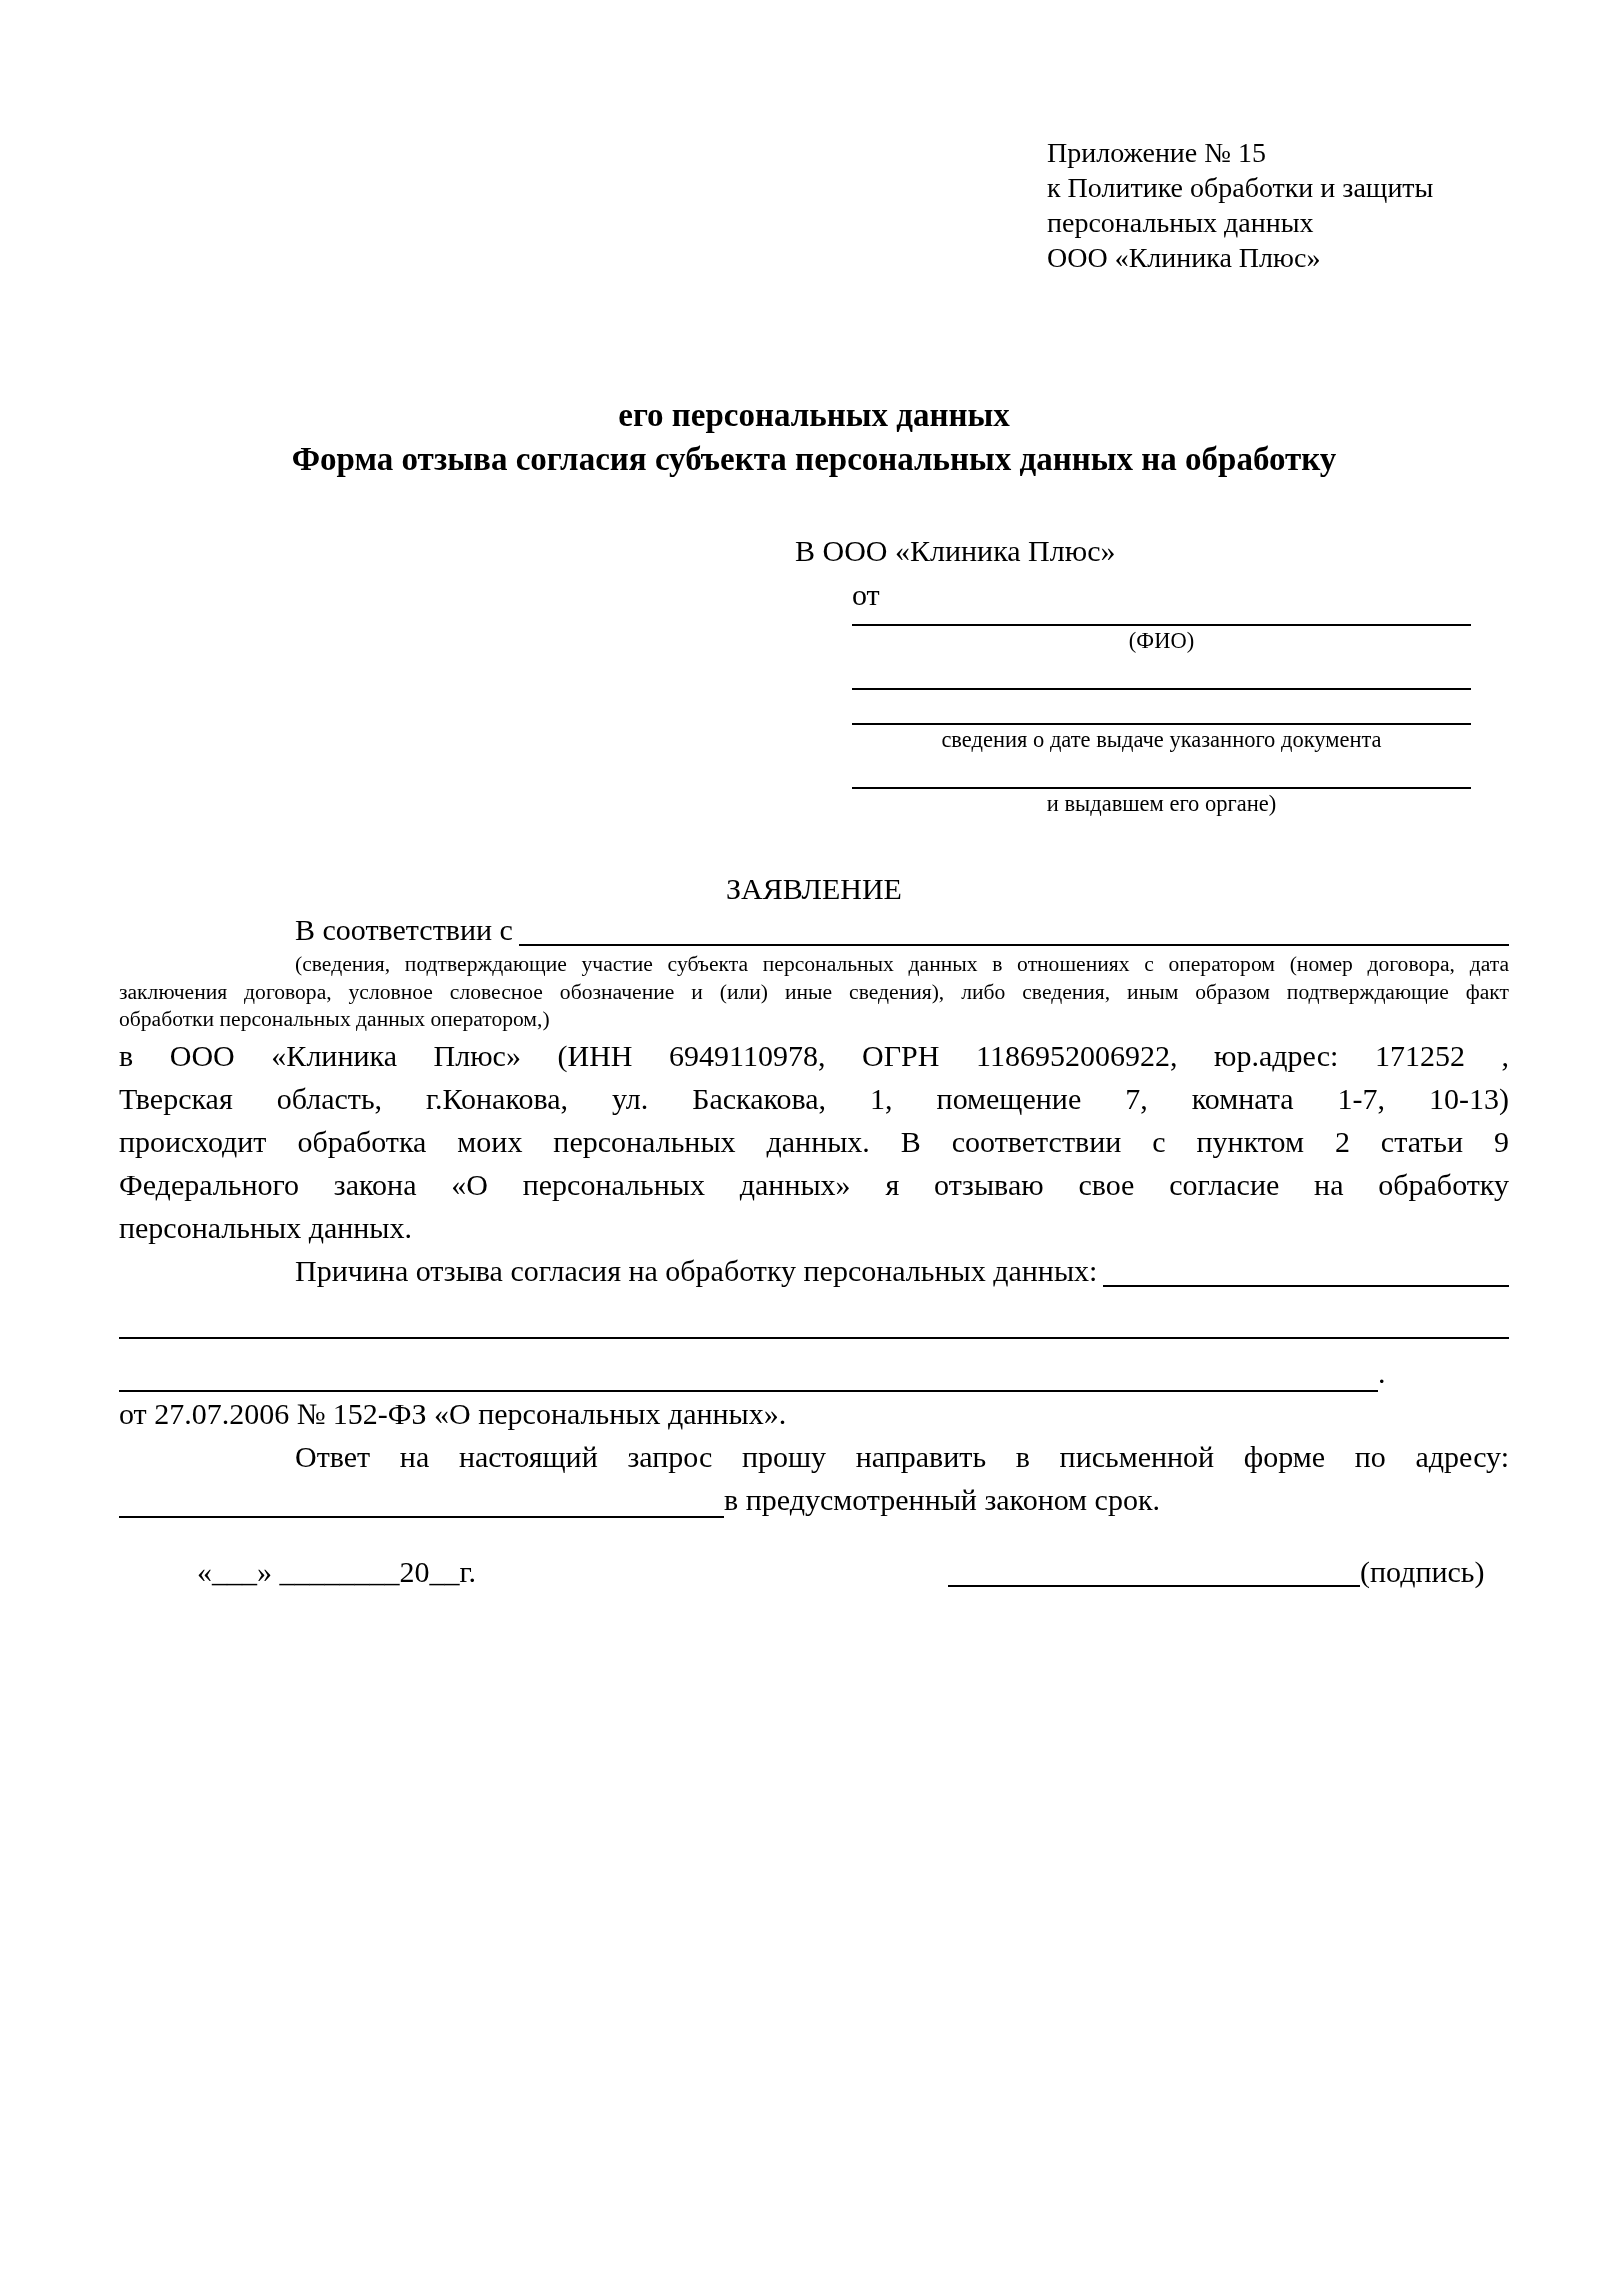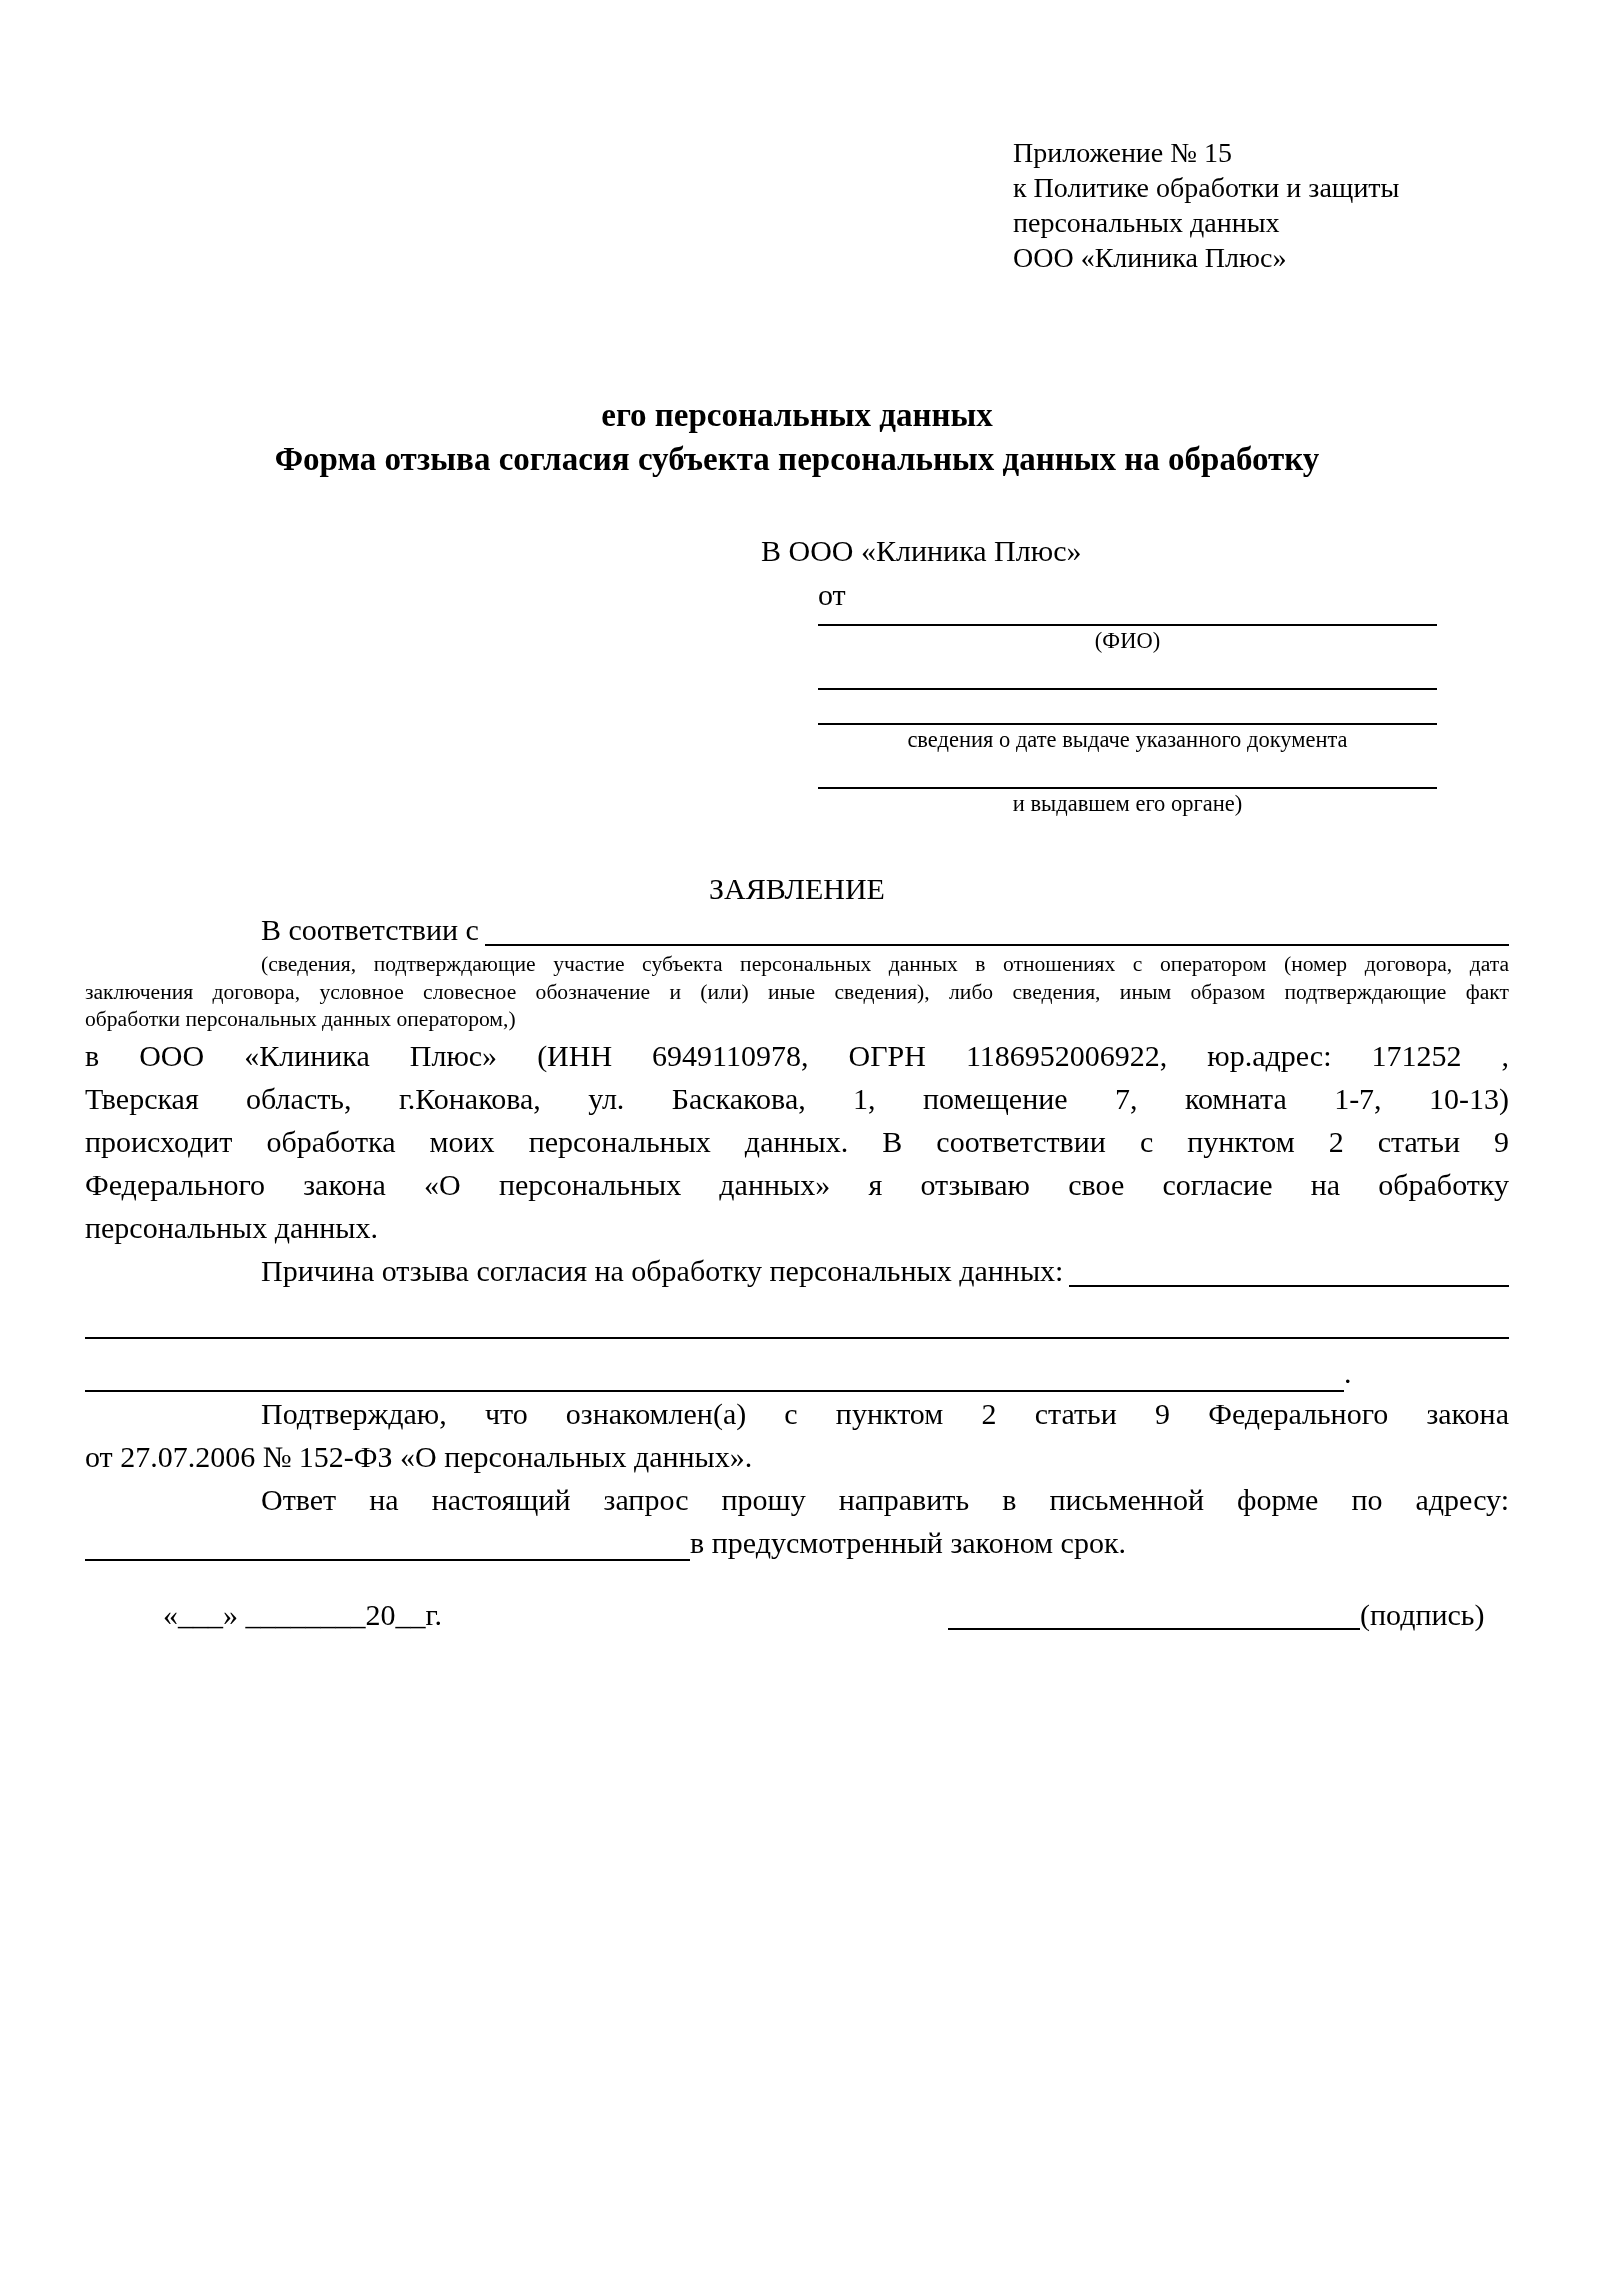--- a/index.html
+++ b/index.html
@@ -10,21 +10,21 @@
   .page {
     position: relative;
     width: 1621px;
     height: 2293px;
     box-sizing: border-box;
     background: #ffffff;
     color: #000000;
     font-family: "Liberation Serif", "DejaVu Serif", serif;
     font-size: 30px;
     line-height: 43px;
-    padding: 135px 112px 0 85px;
+    padding: 135px 112px 0 119px;
     overflow: hidden;
   }
 
   
   .annex {
     margin-left: 928px;
     font-size: 28px;
     line-height: 35px;
   }
 
@@ -218,21 +218,20 @@
     <span class="fill"></span>
   </div>
 
   <div class="blank1"></div>
   <div class="blank2">
     <span class="ul2"></span>
     <span>.</span>
   </div>
 
   <div class="para">
-    <div class="jl ind">Подтверждаю, что ознакомлен(а) с пунктом 2 статьи 9 Федерального закона</div>
     <div>от 27.07.2006 № 152-ФЗ «О персональных данных».</div>
   </div>
 
   <div class="para">
     <div class="jl ind">Ответ на настоящий запрос прошу направить в письменной форме по адресу:</div>
     <div class="addr-row">
       <span class="addr-ul"></span>
       <span>в предусмотренный законом срок.</span>
     </div>
   </div>

